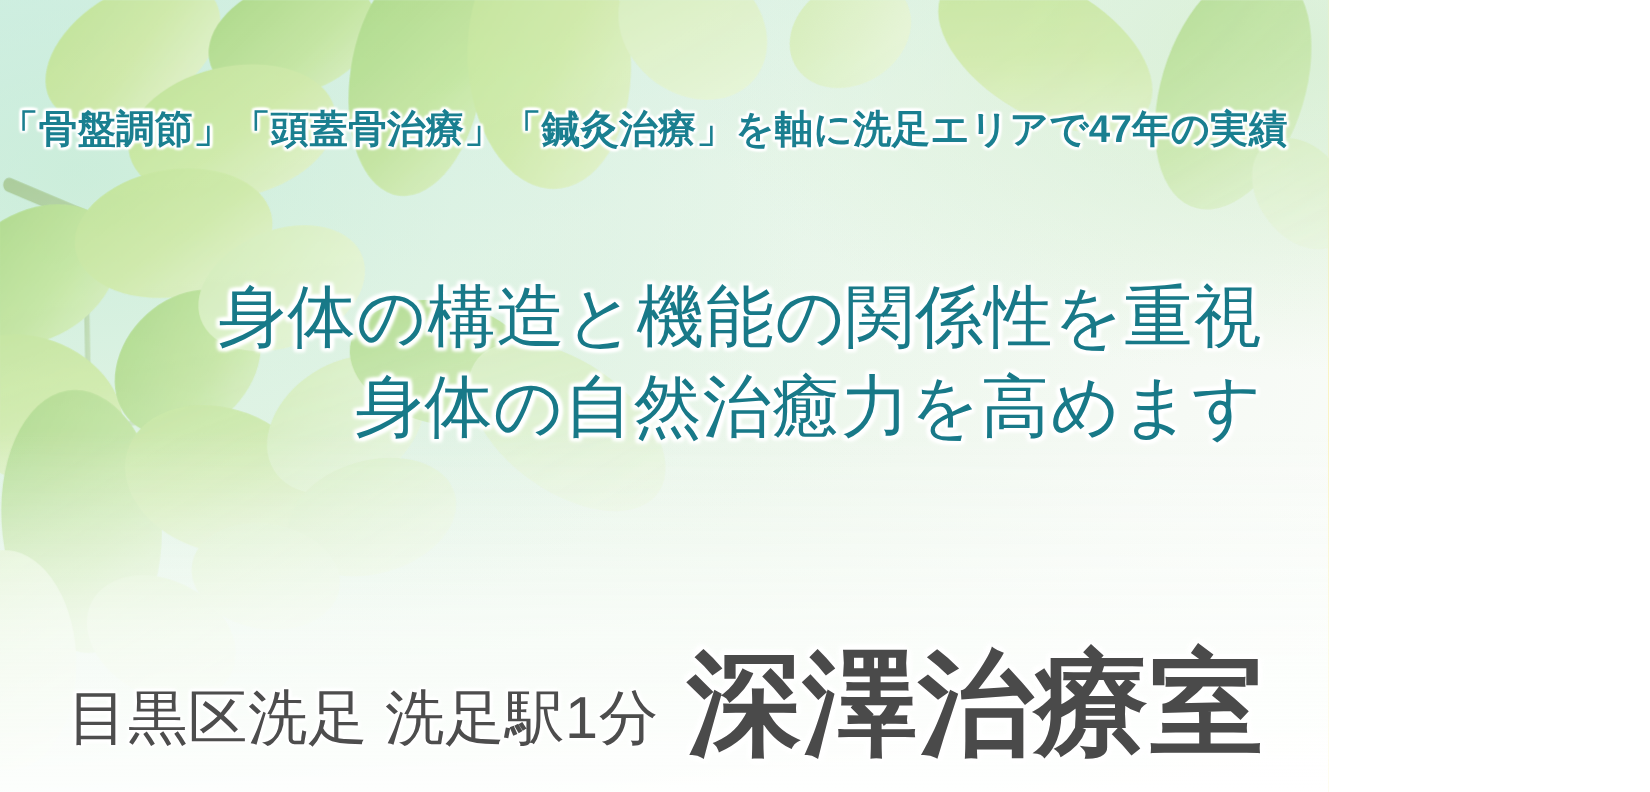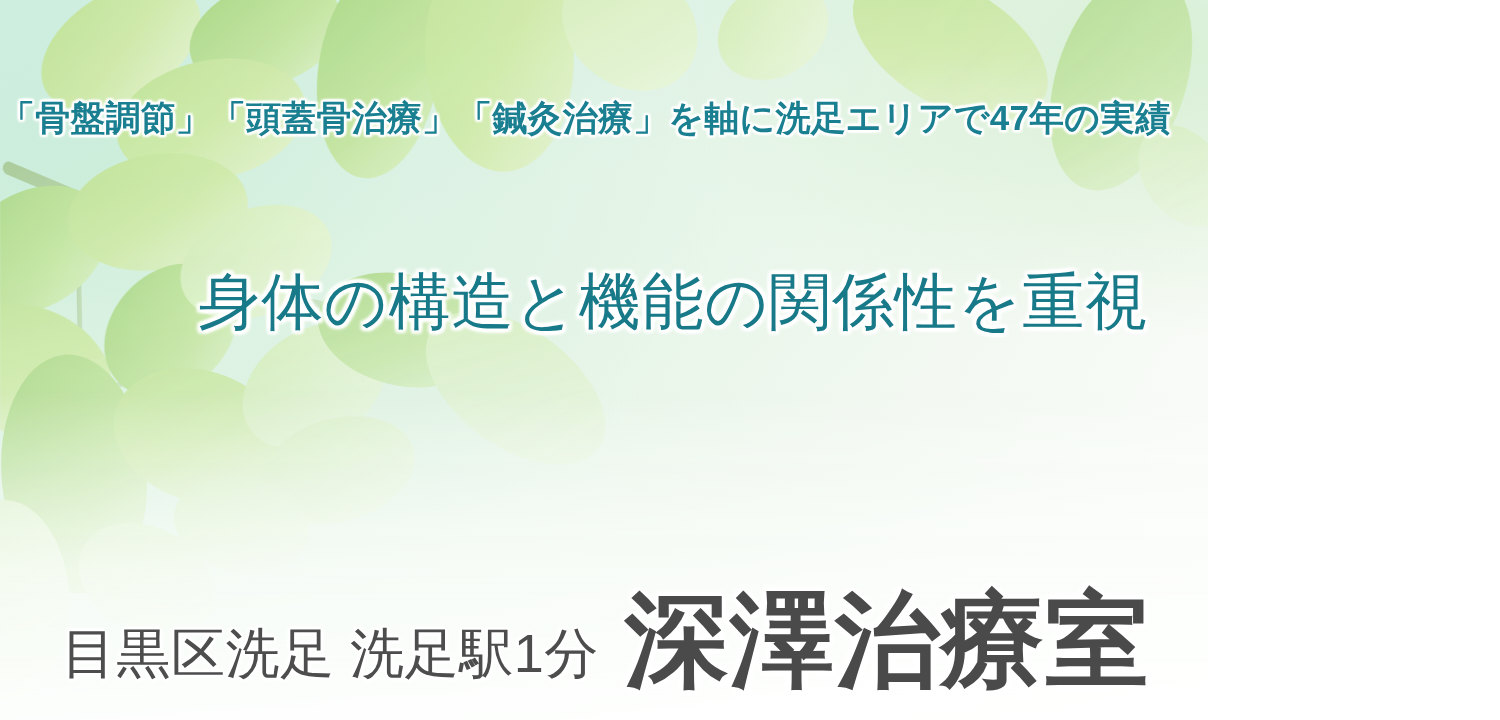--- a/index.html
+++ b/index.html
@@ -82,21 +82,20 @@
     font-weight: 500;
     font-size: 62px;
     line-height: 1.32;
     letter-spacing: 0.015em;
     text-shadow:
       0 0 3px #ffffff, 0 0 4px #ffffff, 0 0 7px #ffffff,
       3px 0 3px #ffffff, -3px 0 3px #ffffff,
       0 3px 3px #ffffff, 0 -3px 3px #ffffff,
       3px 3px 3px #ffffff, -3px -3px 3px #ffffff,
       3px -3px 3px #ffffff, -3px 3px 3px #ffffff;
-    margin-top: 13px;
   }
   .headline .hl-line { display: block; white-space: nowrap; }
 
   .footer-row {
     position: absolute;
     left: 0;
     right: 58px;
     bottom: 28px;
     display: flex;
     align-items: flex-end;
@@ -217,20 +216,21 @@
   </div>
 
   <div class="bg-bottomfade"></div>
 
   <div class="content">
 
     <div class="tagline">「骨盤調節」「頭蓋骨治療」「鍼灸治療」を軸に洗足エリアで47年の実績</div>
 
     <div class="headline">
       <span class="hl-line">身体の構造と機能の関係性を重視</span>
+      <span class="hl-line">身体の自然治癒力を高めます</span>
     </div>
 
     <div class="footer-row">
       <span class="access">目黒区洗足 洗足駅1分</span>
       <span class="clinic-name">深澤治療室</span>
     </div>
 
   </div>
 </div>
 

